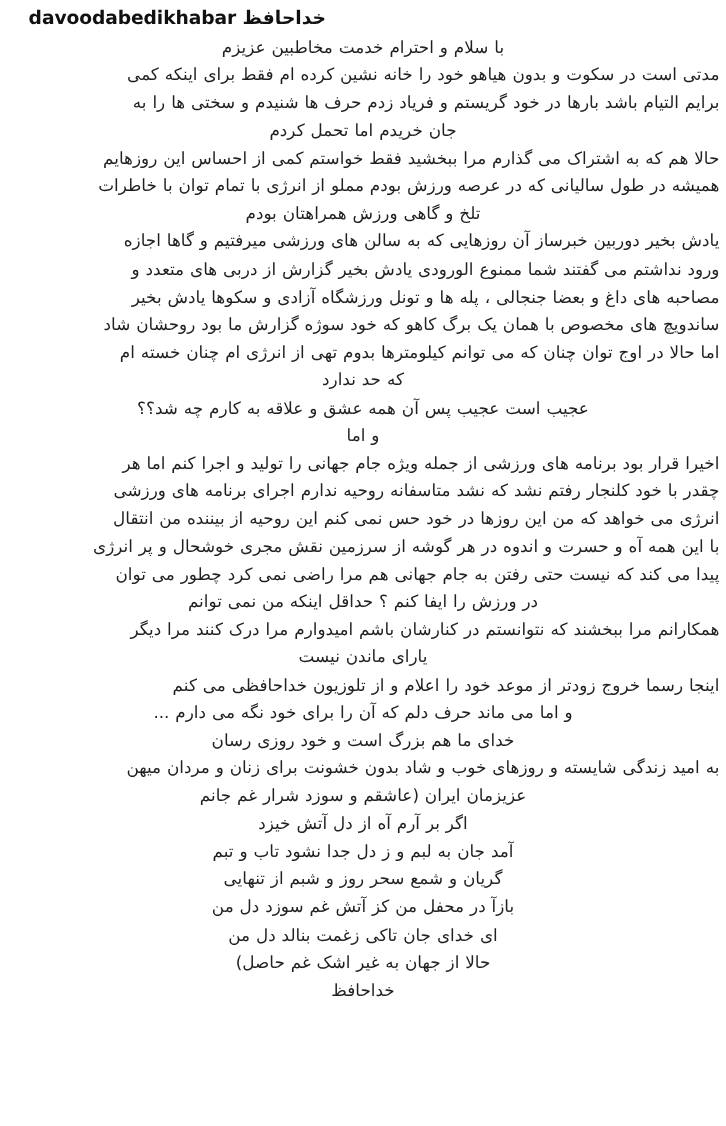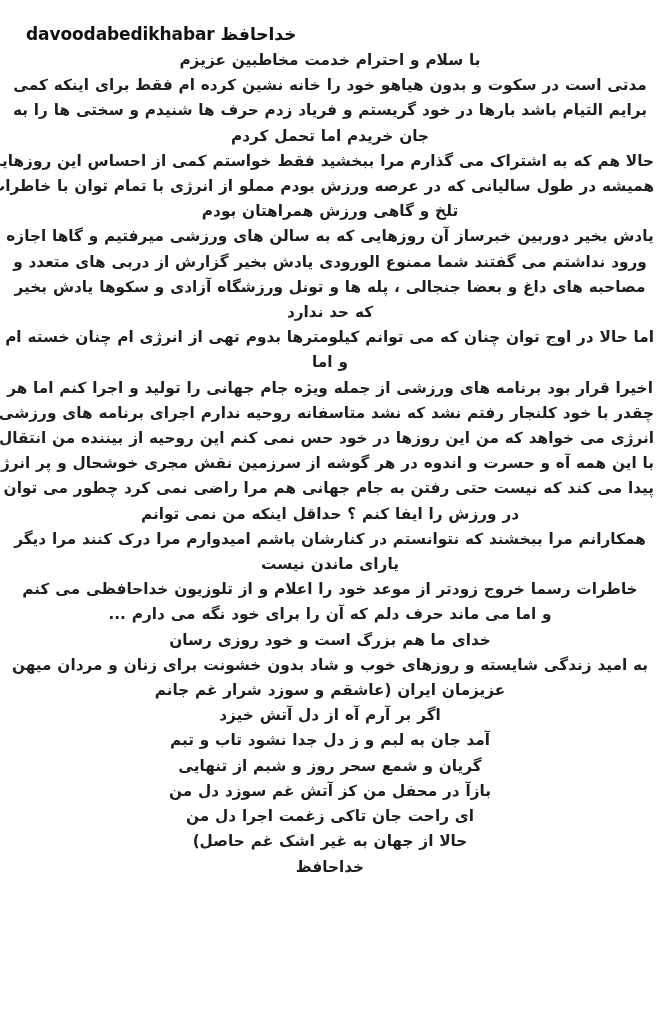--- a/index.html
+++ b/index.html
@@ -15,21 +15,20 @@
     font-family: "DejaVu Sans", "Liberation Sans", sans-serif;
     color: #1a1a1a;
     -webkit-font-smoothing: antialiased;
   }
   .page {
     position: relative;
     width: 660px;
     height: 780px;
     box-sizing: border-box;
     background: #ffffff;
-    margin-top: 17px;
   }
   
   .header {
     direction: rtl;
     text-align: left;
     font-weight: 700;
     font-size: 17px;
     line-height: 22px;
     color: #111111;
     padding: 6px 0 0 0;
@@ -44,29 +43,28 @@
     font-size: 15.3px;
     line-height: 25.2px;
     color: #1f1f1f;
     padding: 0 6px 0 6px;
     margin-top: 3px;
     word-spacing: 0.5px;
   }
   .para {
     margin: 0;
     padding: 0;
-    font-weight: bold;
   }
   .line {
     display: block;
     white-space: nowrap;
     font-kerning: none;
   }
   
-  .tight { letter-spacing: -0.15px; }
+  .tight { letter-spacing: -0.15px; text-align: right; }
 </style>
 </head>
 <body>
 
 <div class="page">
 
   <div class="header">
     <span>خداحافظ davoodabedikhabar</span>
   </div>
 
@@ -75,39 +73,41 @@
         <span class="line">با سلام و احترام خدمت مخاطبین عزیزم</span>
         <span class="line tight">مدتی است در سکوت و بدون هیاهو خود را خانه نشین کرده ام  فقط برای اینکه کمی</span>
         <span class="line tight">برایم التیام باشد بارها در خود گریستم و فریاد زدم  حرف ها شنیدم و سختی ها را به</span>
         <span class="line">جان خریدم اما تحمل کردم</span>
         <span class="line tight">حالا هم که به اشتراک می گذارم مرا ببخشید فقط خواستم کمی از احساس این روزهایم</span>
         <span class="line tight">همیشه در طول سالیانی که در عرصه ورزش بودم  مملو از انرژی با تمام توان  با خاطرات</span>
         <span class="line">تلخ و گاهی ورزش همراهتان بودم</span>
         <span class="line tight">یادش بخیر  دوربین خبرساز آن روزهایی که به سالن های ورزشی میرفتیم و گاها اجازه</span>
         <span class="line tight">ورود نداشتم  می گفتند شما ممنوع الورودی  یادش بخیر گزارش از  دربی های متعدد و</span>
         <span class="line tight">مصاحبه های داغ و بعضا جنجالی ، پله ها و تونل ورزشگاه آزادی و سکوها  یادش بخیر</span>
+        <span class="line tight">ساندویچ های مخصوص با همان یک برگ کاهو که خود سوژه گزارش ما بود روحشان شاد</span>
+        <span class="line tight">اما حالا در اوج توان چنان که می توانم کیلومترها بدوم تهی از انرژی ام چنان خسته ام</span>
         <span class="line">که حد ندارد</span>
-        <span class="line tight">اما حالا در اوج توان چنان که می توانم کیلومترها بدوم تهی از انرژی ام چنان خسته ام</span>
+        <span class="line">عجیب است عجیب  پس آن همه عشق و علاقه به کارم چه شد؟؟</span>
         <span class="line">و اما</span>
         <span class="line tight">اخیرا قرار بود برنامه های ورزشی از جمله ویژه جام جهانی را تولید و اجرا کنم اما هر</span>
         <span class="line tight">چقدر با خود کلنجار رفتم نشد که نشد متاسفانه روحیه ندارم اجرای برنامه های ورزشی</span>
         <span class="line tight">انرژی می خواهد که من این روزها در خود حس نمی کنم  این روحیه از بیننده من انتقال</span>
         <span class="line tight">با این همه آه و حسرت و اندوه در هر گوشه از سرزمین نقش مجری خوشحال و پر انرژی</span>
         <span class="line tight">پیدا می کند که نیست حتی رفتن به جام جهانی هم مرا راضی نمی کرد  چطور می توان</span>
         <span class="line">در ورزش را ایفا کنم ؟ حداقل اینکه من نمی توانم</span>
         <span class="line tight">همکارانم مرا ببخشند که نتوانستم در کنارشان باشم امیدوارم مرا درک کنند مرا دیگر</span>
         <span class="line">یارای ماندن نیست</span>
-        <span class="line tight">خاطرات رسما خروج زودتر از موعد خود را اعلام و  از تلوزیون خداحافظی می کنم</span>
+        <span class="line tight">اینجا رسما خروج زودتر از موعد خود را اعلام و  از تلوزیون خداحافظی می کنم</span>
         <span class="line">و اما می ماند حرف دلم که آن را برای خود نگه می دارم ...</span>
         <span class="line">خدای ما هم بزرگ است و خود روزی رسان</span>
         <span class="line tight">به امید زندگی شایسته و روزهای خوب و شاد بدون خشونت برای زنان و مردان میهن</span>
         <span class="line">عزیزمان ایران (عاشقم و سوزد شرار غم جانم</span>
         <span class="line">اگر بر آرم آه از دل آتش خیزد</span>
         <span class="line">آمد جان به لبم و ز دل جدا نشود تاب و تبم</span>
         <span class="line">گریان و شمع سحر روز و شبم از تنهایی</span>
         <span class="line">بازآ در محفل من کز آتش غم سوزد دل من</span>
-        <span class="line">ای راحت جان تاکی زغمت اجرا دل من</span>
+        <span class="line">ای خدای جان تاکی زغمت بنالد دل من</span>
         <span class="line">حالا از جهان به غیر اشک غم حاصل)</span>
         <span class="line">خداحافظ</span>
       </div>
   </div>
 
 </div>
 
 </body></html>

